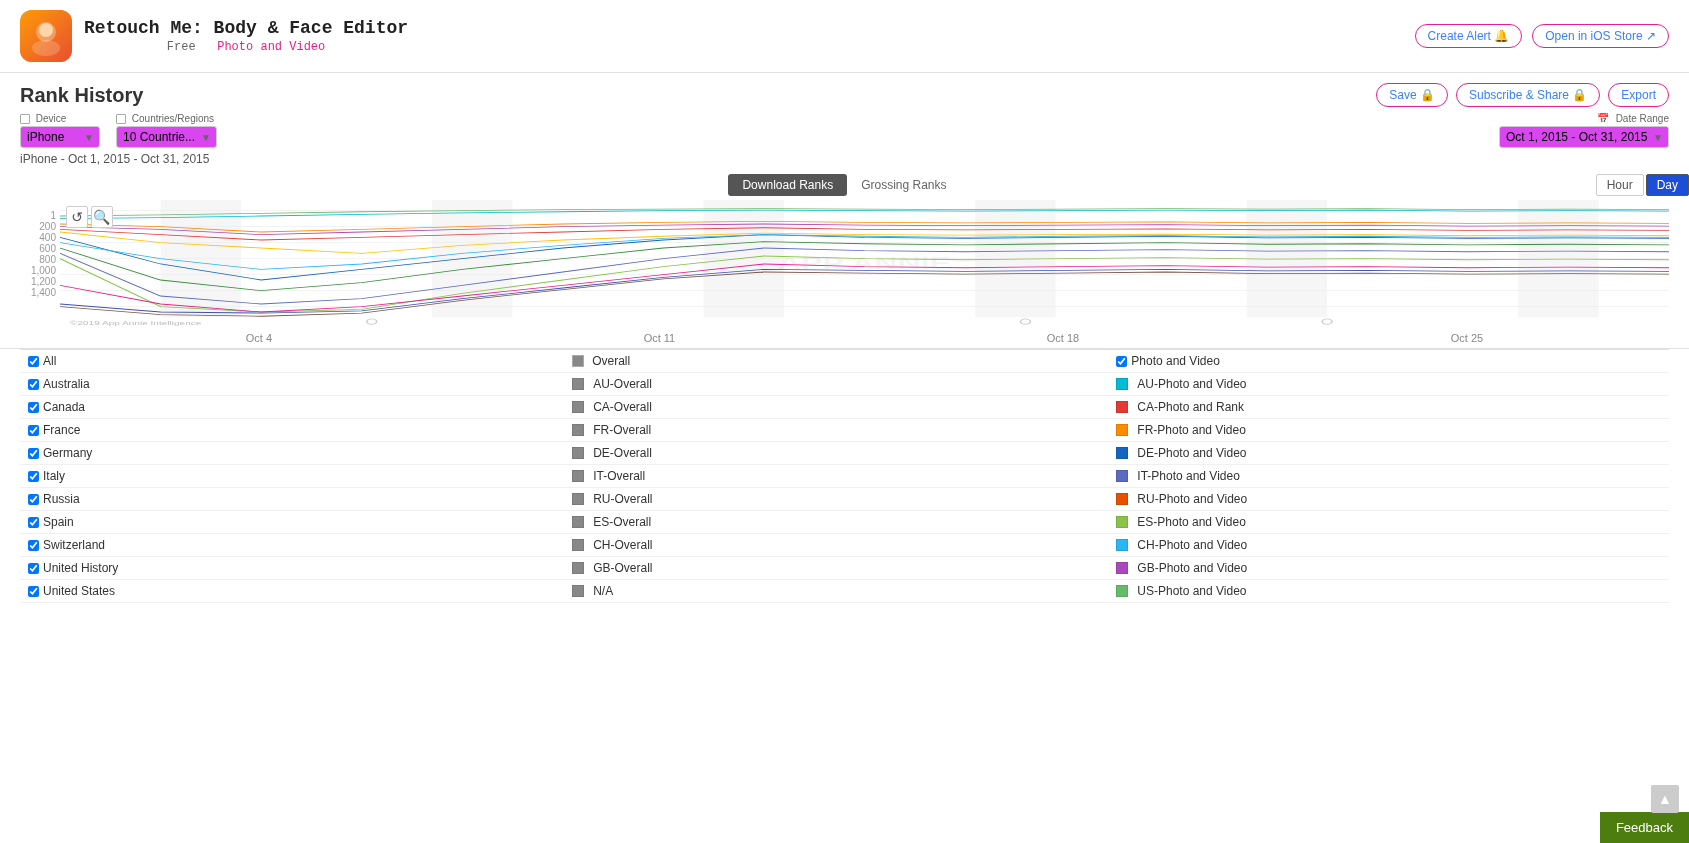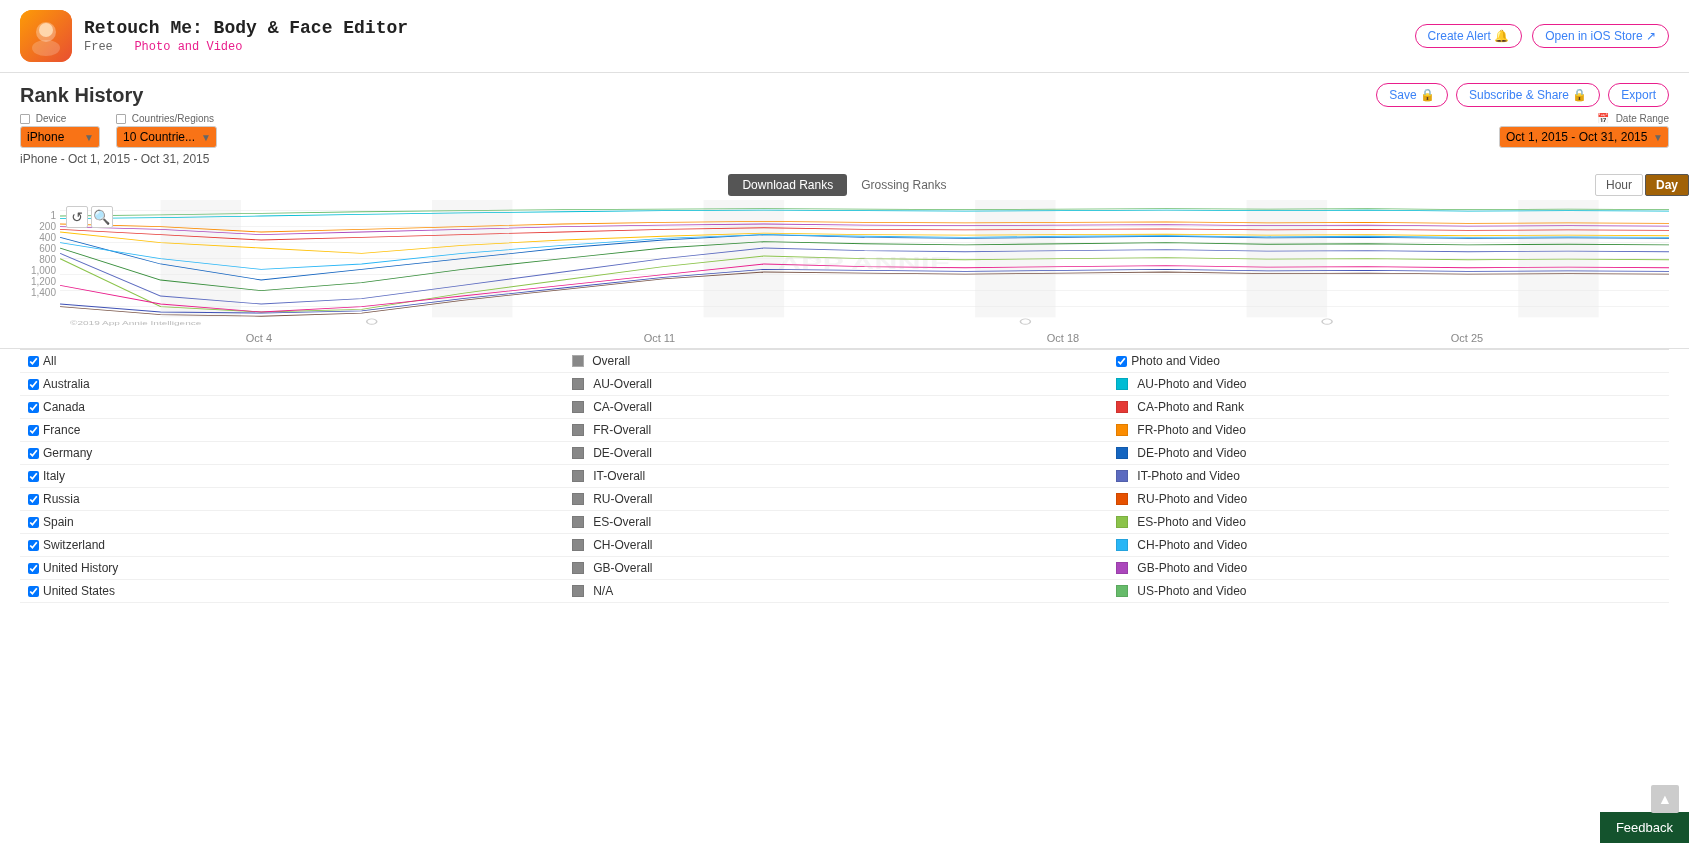--- a/index.html
+++ b/index.html
@@ -14,21 +14,21 @@
       justify-content: space-between;
     }
     .app-header-left { display: flex; align-items: center; gap: 12px; font-family: Liberation Mono, monospace; }
     .app-icon {
       width: 52px; height: 52px; border-radius: 12px;
       background: linear-gradient(135deg, #f90 0%, #e55 50%, #f44 100%);
       display: flex; align-items: center; justify-content: center;
       font-size: 24px; overflow: hidden;
     }
     .app-title { font-size: 18px; font-weight: bold; color: #222; }
-    .app-meta { font-size: 12px; color: #666; margin-top: 2px; }
+    .app-meta { font-size: 12px; color: #666; margin-top: 2px; text-align: center; }
     .app-meta a { color: #e91e8c; text-decoration: none; }
     .app-header-right { display: flex; gap: 10px; }
 
     .btn-outline {
       border: 1px solid #e91e8c; color: #3b82f6; background: #fff;
       border-radius: 12px; padding: 4px 12px; font-size: 12px; cursor: pointer;
       white-space: nowrap;
     }
 
     
@@ -37,21 +37,21 @@
     .rank-title { font-size: 20px; font-weight: bold; color: #333; }
     .rank-actions { display: flex; gap: 8px; }
 
     .controls-row { display: flex; align-items: center; gap: 16px; margin-bottom: 4px; }
     .control-group { display: flex; flex-direction: column; }
     .control-label { font-size: 10px; color: #666; margin-bottom: 2px; }
     .control-label-icon { display: inline-block; width: 10px; height: 10px; border: 1px solid #aaa; border-radius: 1px; margin-right: 3px; vertical-align: middle; }
     .select-wrapper { position: relative; display: inline-block; }
     .select-wrapper select {
       border: 1px solid #ccc; border-radius: 3px; padding: 3px 20px 3px 6px;
-      font-size: 12px; appearance: none; background: #f97316; cursor: pointer;
+      font-size: 12px; appearance: none; background: #d946ef; cursor: pointer;
       min-width: 80px;
     }
     .select-arrow { position: absolute; right: 6px; top: 50%; transform: translateY(-50%); pointer-events: none; font-size: 10px; color: #666; }
 
     .date-range-group { margin-left: auto; display: flex; flex-direction: column; align-items: flex-end; }
     .date-range-select {
       border: 1px solid #ccc; border-radius: 3px; padding: 3px 20px 3px 6px;
       font-size: 12px; appearance: none; background: #fff; cursor: pointer;
       min-width: 180px;
       margin-left: 42px;
@@ -63,21 +63,21 @@
       color: #666;
     }
     .chart-tab.active {
       background: #555; color: #fff; border-radius: 3px;
     }
     .chart-controls-right { position: absolute; right: 0; display: flex; gap: 2px; }
     .time-btn {
       padding: 3px 10px; font-size: 12px; border: 1px solid #ccc; background: #fff;
       cursor: pointer; border-radius: 2px; color: #555;
     }
-    .time-btn.active { background: #a16207; color: #fff; border-color: #555; font-weight: bold; }
+    .time-btn.active { background: #1d4ed8; color: #fff; border-color: #555; }
     .chart-zoom-controls {
       position: absolute; top: 6px; left: 6px; display: flex; gap: 3px; z-index: 10;
     }
     .zoom-btn {
       width: 22px; height: 22px; border: 1px solid #ccc; background: #fff;
       font-size: 14px; cursor: pointer; display: flex; align-items: center; justify-content: center;
       border-radius: 2px; color: #555;
     }
 
     
@@ -95,21 +95,21 @@
     .color-box { display: inline-block; width: 12px; height: 12px; margin-right: 5px; vertical-align: middle; border: 1px solid rgba(0,0,0,0.1); }
     .checkbox-cell { display: flex; align-items: center; gap: 4px; }
     .legend-checkbox { width: 11px; height: 11px; cursor: pointer; }
     .col-country { width: 33%; }
     .col-overall { width: 33%; }
     .col-photo { width: 34%; }
 
     
     .feedback-btn {
       position: fixed; bottom: 0; right: 0;
-      background: #14532d; color: #fff; padding: 8px 16px;
+      background: #4d7c0f; color: #fff; padding: 8px 16px;
       font-size: 13px; border: none; cursor: pointer;
     }
 
     
     .scroll-top {
       position: fixed; bottom: 30px; right: 10px;
       width: 28px; height: 28px; background: #ccc; border-radius: 2px;
       display: flex; align-items: center; justify-content: center;
       cursor: pointer; font-size: 14px; color: #fff;
     }

